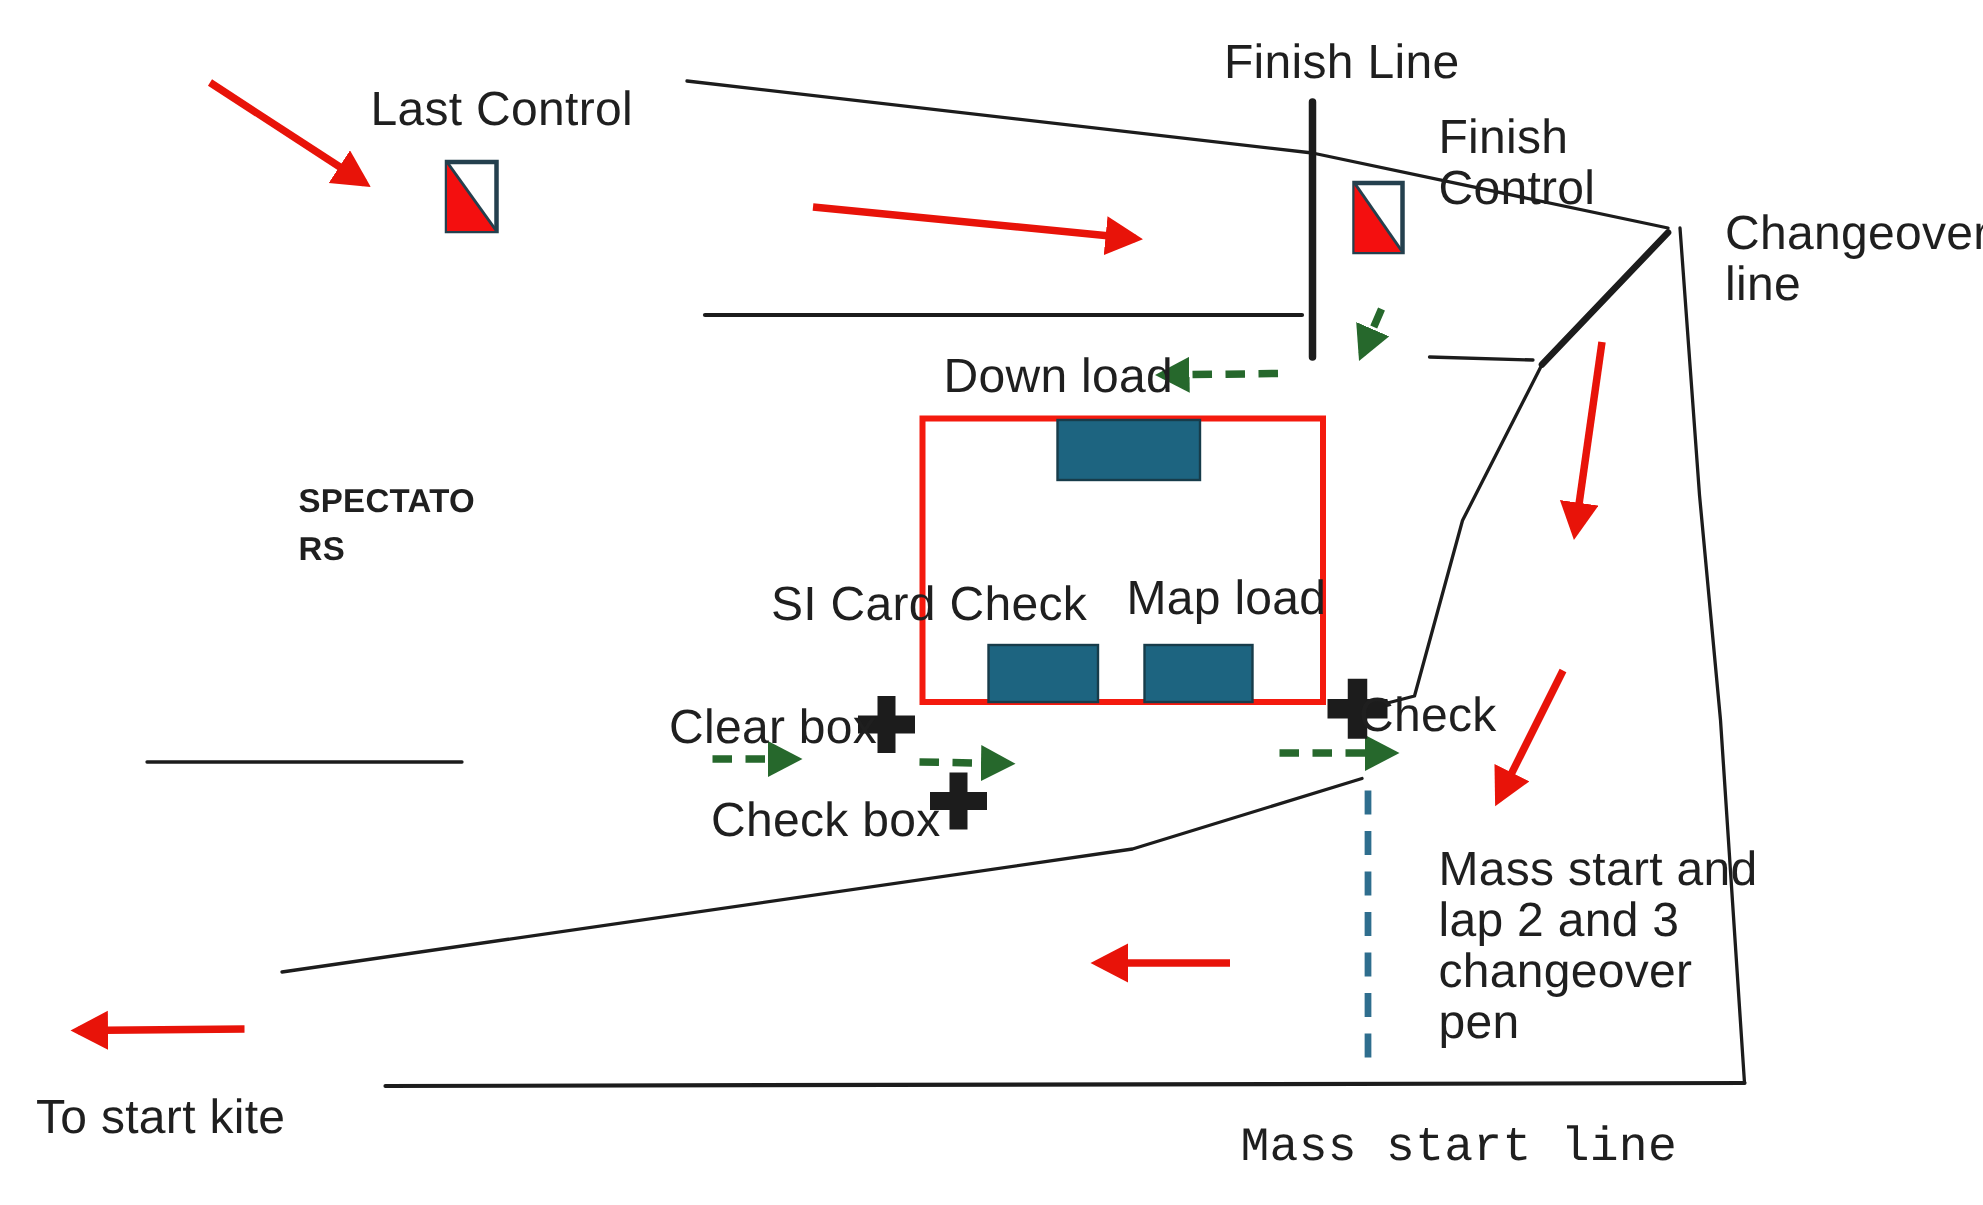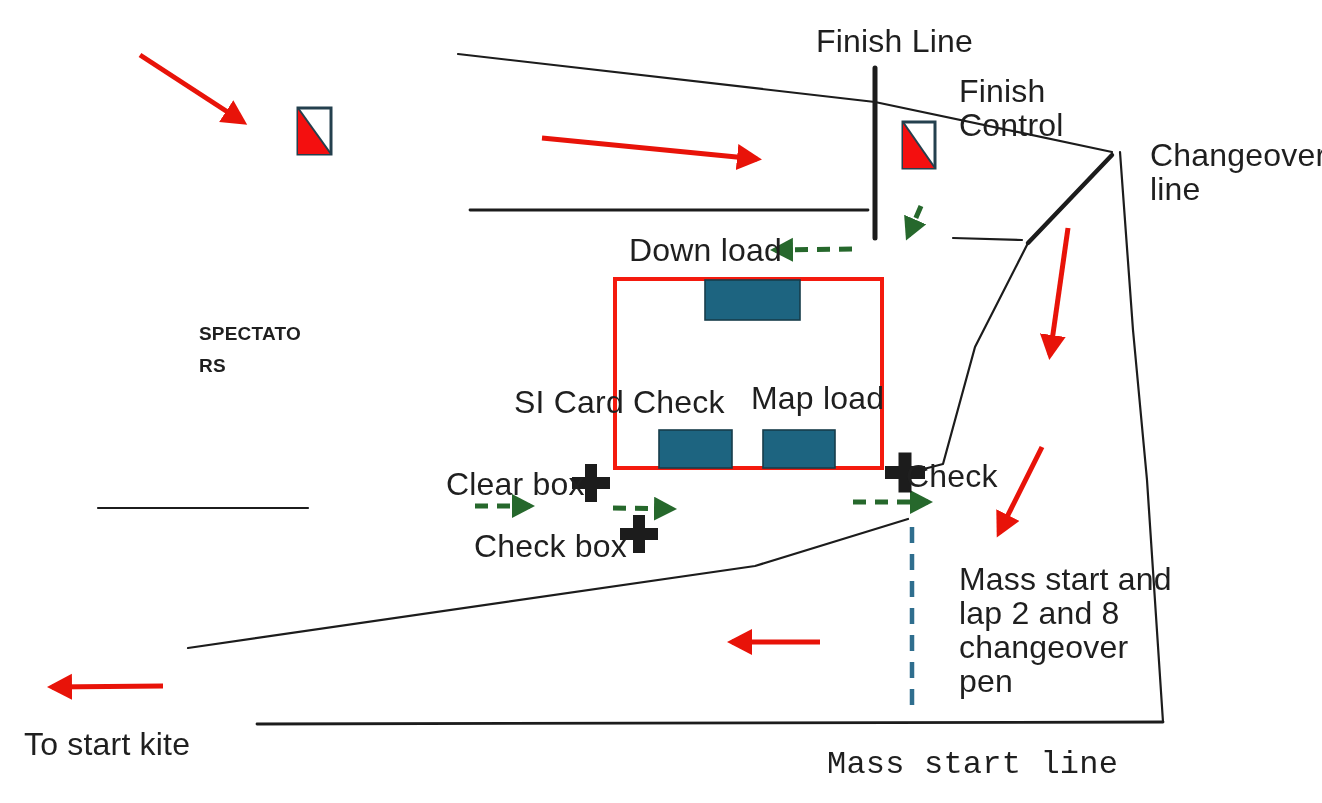--- a/index.html
+++ b/index.html
@@ -5,21 +5,21 @@
   html,body{margin:0;padding:0;background:#ffffff;}
   .stage{
     position:relative;width:1322px;height:803px;background:#ffffff;
     font-family:"Liberation Sans",sans-serif;overflow:hidden;
   }
   .stage svg{position:absolute;left:0;top:0;}
   .lbl{
     position:absolute;white-space:pre-line;font-size:32px;line-height:34px;
     color:var(--text-black,#1f1f1f);letter-spacing:.2px;
   }
-  .lbl.bold{font-weight:700;font-size:19px;line-height:32px;}
+  .lbl.bold{font-weight:700;font-size:22px;line-height:32px;}
   
   .k-line{stroke:var(--line-black,#1c1c1c);stroke-width:2.4;fill:none;stroke-linecap:round;stroke-linejoin:round;}
   .k-thin{stroke-width:2.2;}
   .k-mid{stroke-width:2.8;}
   .k-bar{stroke-width:5;}
   .k-thick{stroke-width:4.4;}
   .r-rect{stroke:var(--rect-red,#f41a0e);stroke-width:4;fill:none;}
   .t-box{fill:var(--box-teal,#1d6480);stroke:var(--box-teal-border,#173c4a);stroke-width:1.6;}
   .r-arrow{stroke:var(--arrow-red,#e81309);stroke-width:5;fill:none;stroke-linecap:butt;marker-end:url(#mr);}
   .g-arrow{stroke:var(--runner-green,#26682c);stroke-width:5;fill:none;stroke-dasharray:13 9;marker-end:url(#mg);}
@@ -91,27 +91,28 @@
     <path class="plus" d="M572,477 h13 v-13 h12 v13 h13 v12 h-13 v13 h-12 v-13 h-13 Z"></path>
     <path class="plus" d="M620,528 h13 v-13 h12 v13 h13 v12 h-13 v13 h-12 v-13 h-13 Z"></path>
     <path class="plus" d="M885,466 h13.5 v-13.5 h13 v13.5 h13.5 v13 h-13.5 v13.5 h-13 v-13.5 h-13.5 Z"></path>
   </svg>
 
   <div class="lbl" style="left:816px;top:24px;">Finish Line</div>
   <div class="lbl" style="left:959px;top:74px;">Finish
 Control</div>
   <div class="lbl" style="left:1150px;top:138px;">Changeover
 line</div>
+  <div class="lbl" style="left:247px;top:55px;">Last Control</div>
   <div class="lbl bold" style="left:199px;top:318px;">SPECTATO
 RS</div>
   <div class="lbl" style="left:609px;top:233px;margin-left:20px;">Down load</div>
   <div class="lbl" style="left:514px;top:385px;">SI Card Check</div>
   <div class="lbl" style="left:751px;top:381px;">Map load</div>
   <div class="lbl" style="left:906px;top:427px;margin-top:32px;">Check</div>
   <div class="lbl" style="left:446px;top:467px;">Clear box</div>
   <div class="lbl" style="left:474px;top:529px;">Check box</div>
   <div class="lbl" style="left:959px;top:562px;">Mass start and
-lap 2 and 8
+lap 2 and 3
 changeover
 pen</div>
   <div class="lbl" style="left:24px;top:727px;">To start kite</div>
   <div class="lbl" style="left:827px;top:748px;font-family:Liberation Mono, monospace;">Mass start line</div>
 </div>
 
 </body></html>

